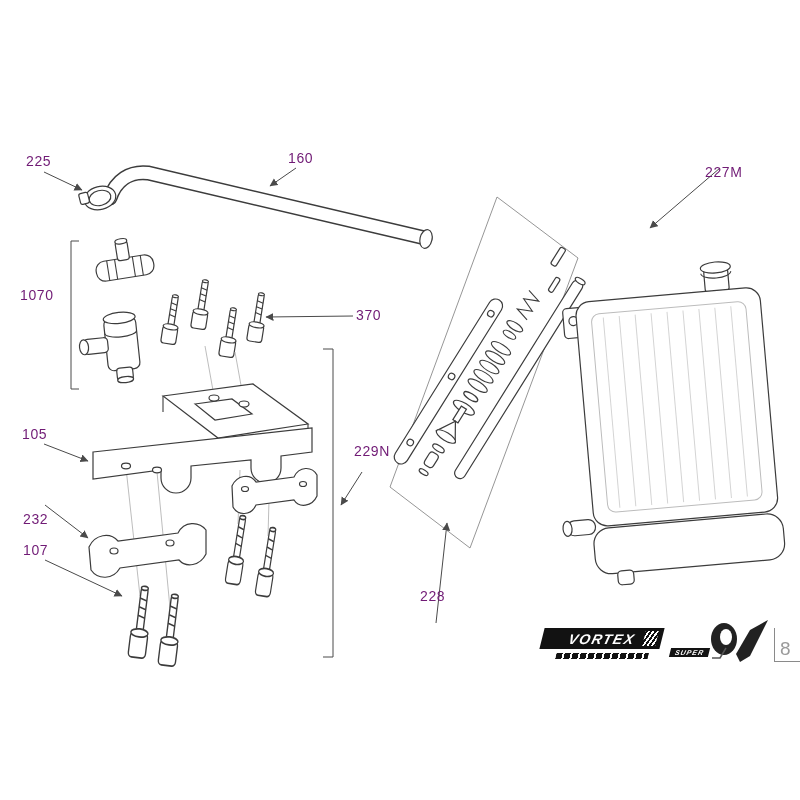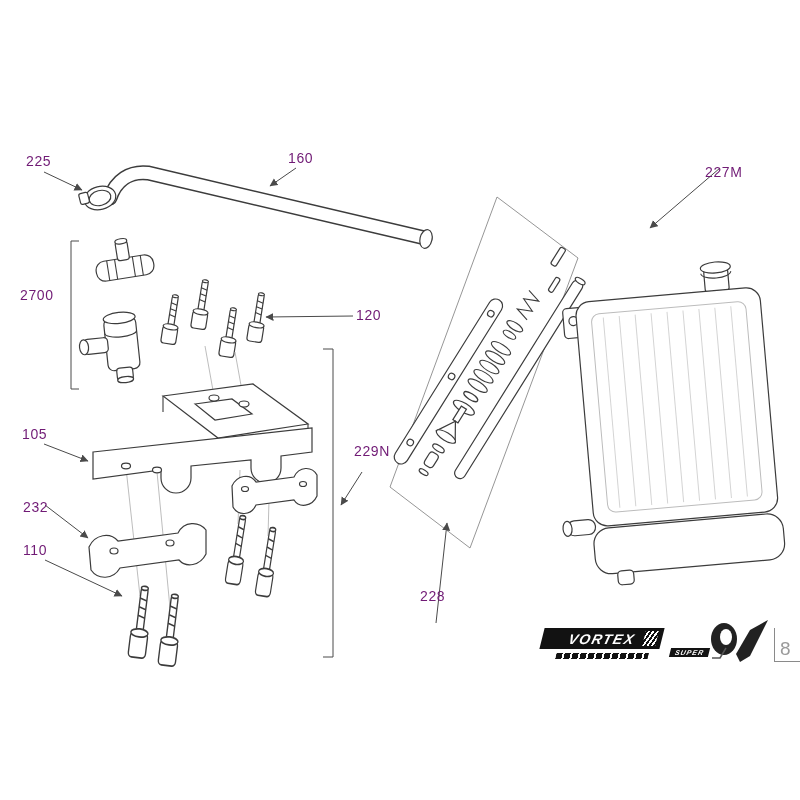--- a/index.html
+++ b/index.html
@@ -202,25 +202,25 @@
       <rect class="pt" x="558" y="512" width="28" height="15" rx="7"></rect>
       <ellipse class="pt" cx="558" cy="519.5" rx="4.5" ry="7.5"></ellipse>
       <rect class="pt" x="583" y="522" width="190" height="46" rx="16"></rect>
       <rect class="pt" x="604" y="566" width="16" height="14" rx="4"></rect>
     </g>
   </svg>
 
   <div class="callout" style="left:26px;top:153px">225</div>
   <div class="callout" style="left:288px;top:150px">160</div>
   <div class="callout" style="left:705px;top:164px">227M</div>
-  <div class="callout" style="left:20px;top:287px">2700</div>
-  <div class="callout" style="left:356px;top:307px">120</div>
+  <div class="callout" style="left:20px;top:287px">1070</div>
+  <div class="callout" style="left:356px;top:307px">370</div>
   <div class="callout" style="left:22px;top:426px">105</div>
-  <div class="callout" style="left:23px;top:499px">232</div>
-  <div class="callout" style="left:23px;top:542px">110</div>
+  <div class="callout" style="left:23px;top:511px">232</div>
+  <div class="callout" style="left:23px;top:542px">107</div>
   <div class="callout" style="left:354px;top:443px">229N</div>
   <div class="callout" style="left:420px;top:588px">228</div>
 
   <div class="vortex">
     <div class="vortex-main">
       <span class="vortex-text">VORTEX</span>
     </div>
     <div class="vortex-sub"></div>
   </div>
 

